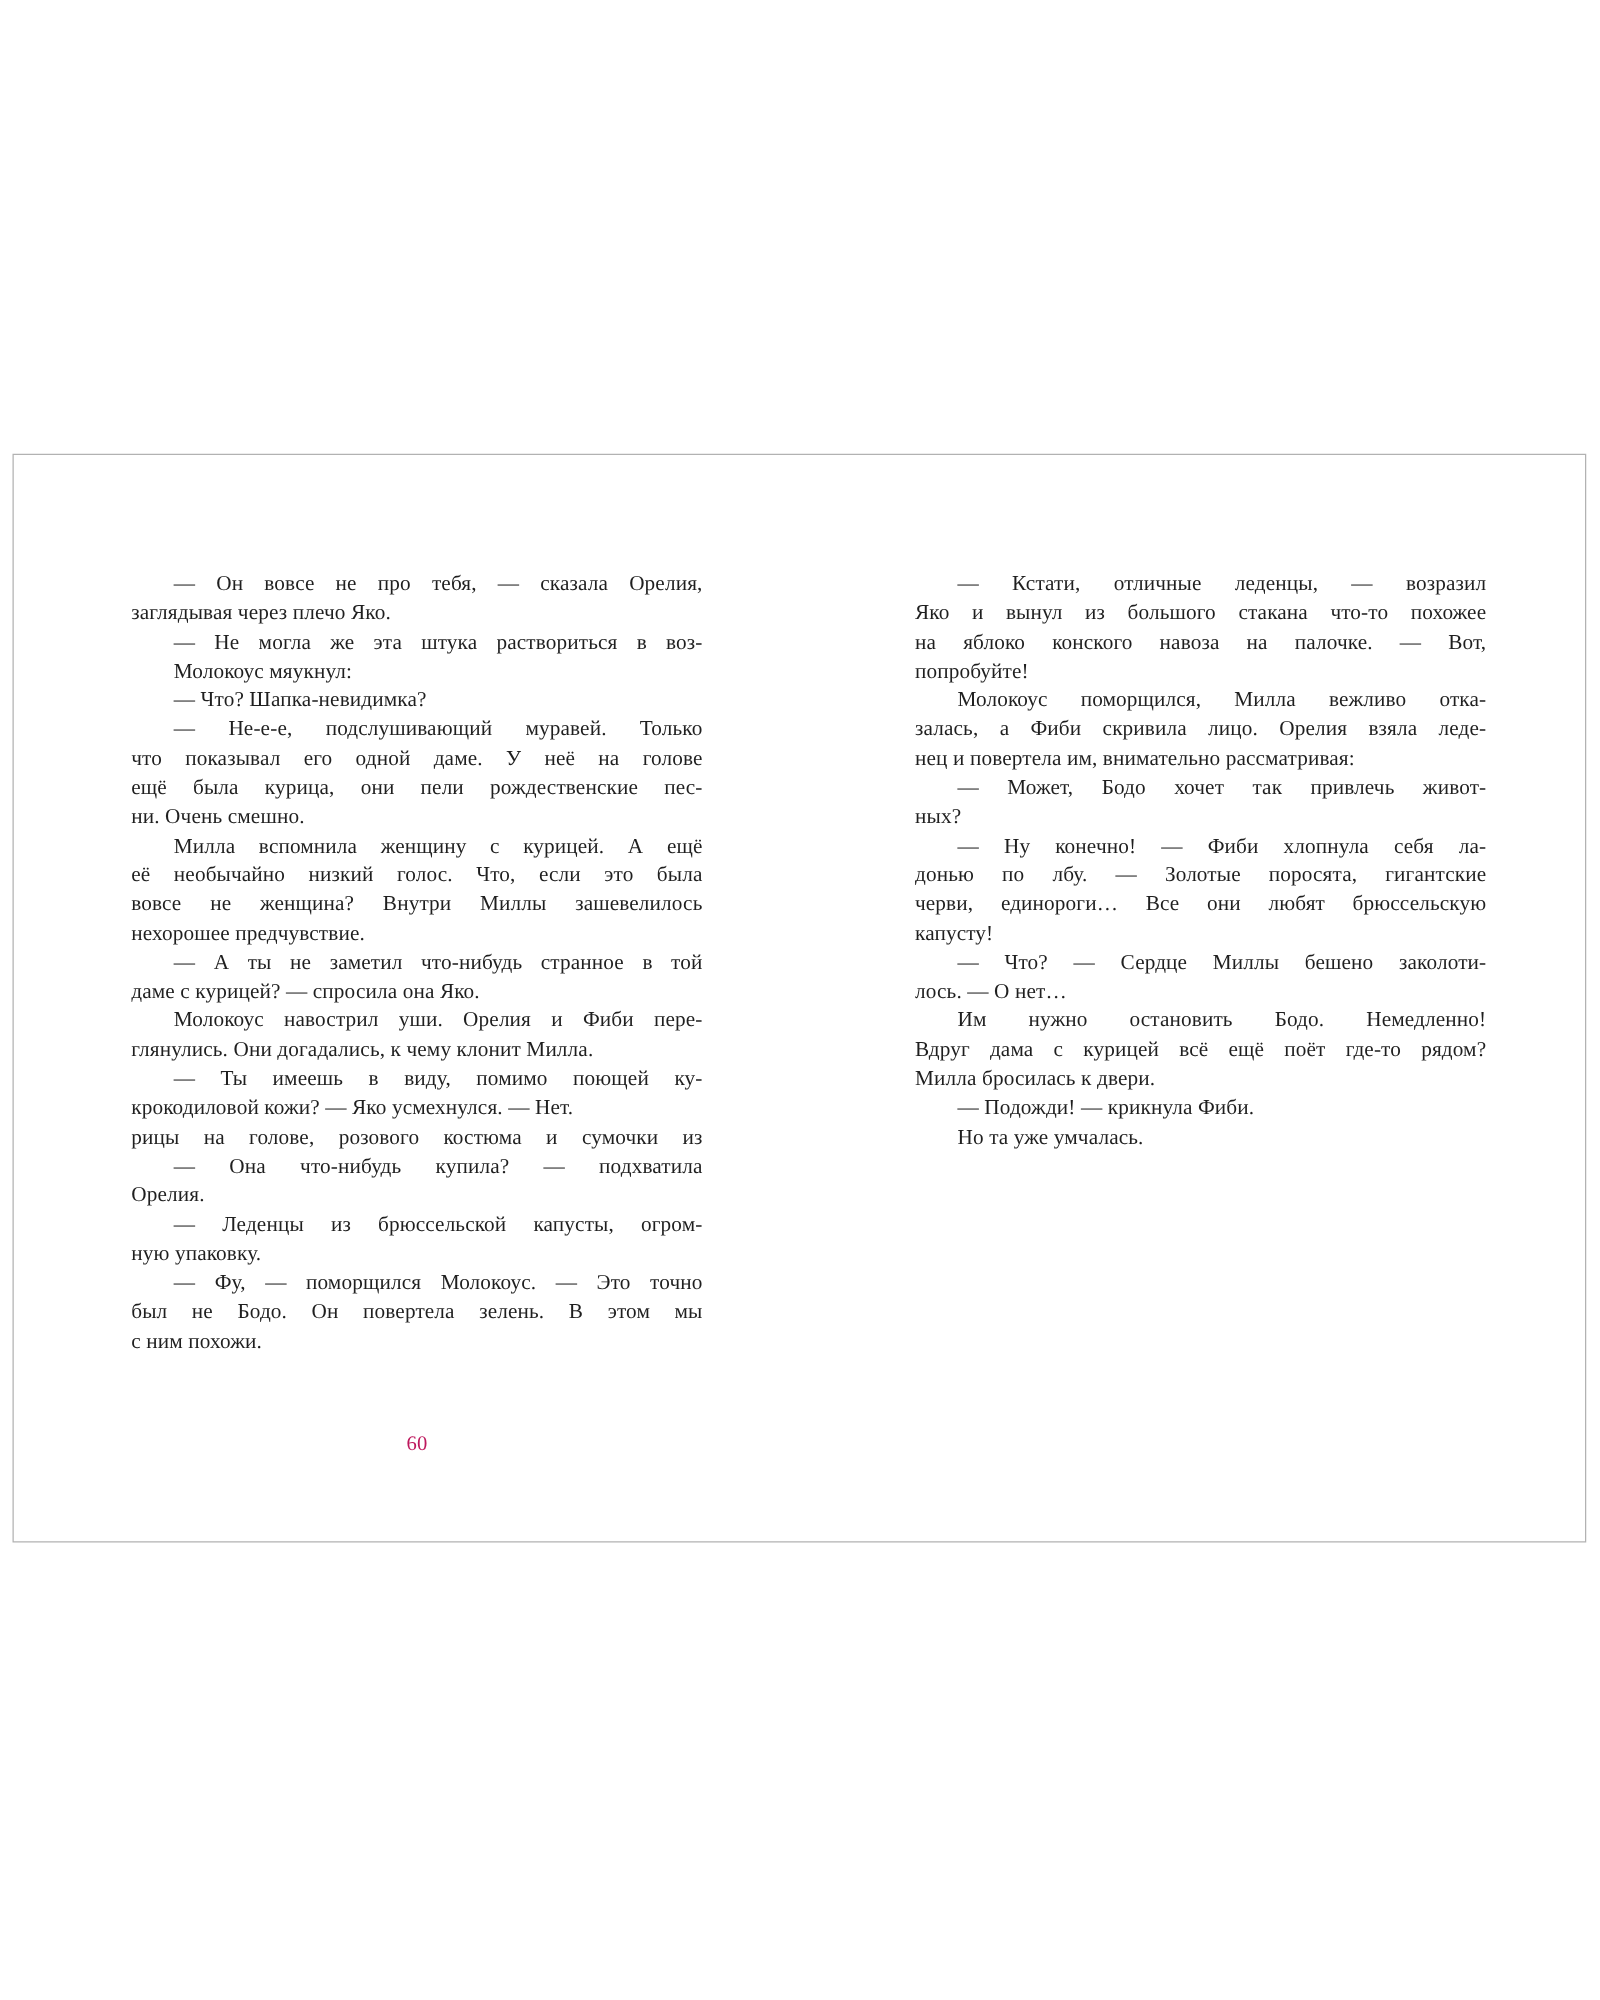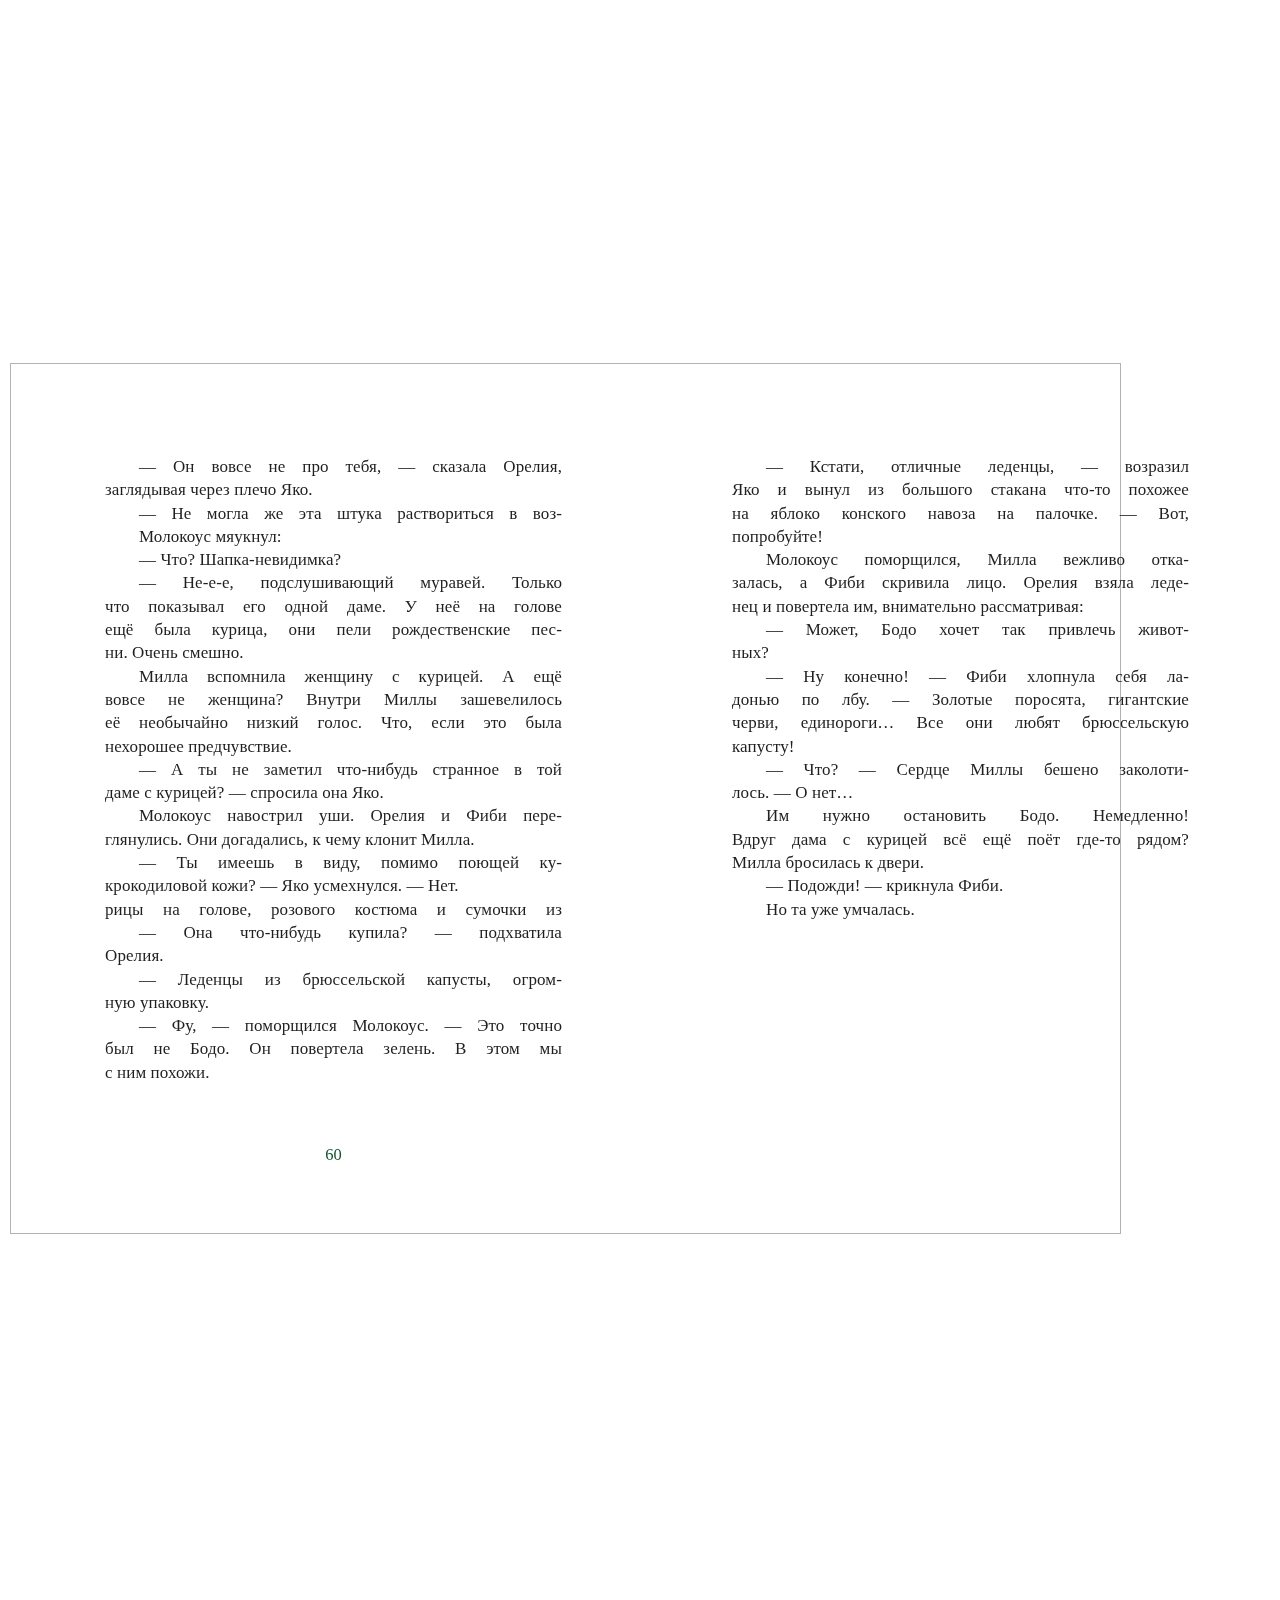--- a/index.html
+++ b/index.html
@@ -9,21 +9,21 @@
     width: 1280px;
     height: 1600px;
     background: #ffffff;
     font-family: "Liberation Serif", "DejaVu Serif", serif;
     overflow: hidden;
   }
   .page {
     position: absolute;
     left: 10px;
     top: 363px;
-    width: 1111px;
+    width: 1259px;
     height: 871px;
     background: #ffffff;
     border: 1px solid #b2b2b2;
   }
   .col {
     position: absolute;
     top: 91px;
     width: 457px;
     font-size: 17px;
     line-height: 23.3px;
@@ -43,41 +43,41 @@
     text-align-last: justify;
   }
   .line.i { text-indent: 34px; }
   .pageno {
     position: absolute;
     top: 781px;
     left: 94px;
     width: 457px;
     text-align: center;
     font-size: 16.5px;
-    color: #14532d;
+    color: #be185d;
   }
 </style>
 </head>
 <body>
 
 <div class="canvas">
   <div class="page">
     <div class="col col-left" id="col-left">
         <div class="line j i">— Он вовсе не про тебя, — сказала Орелия,</div>
         <div class="line">заглядывая через плечо Яко.</div>
         <div class="line j i">— Не могла же эта штука раствориться в воз-</div>
         <div class="line i">Молокоус мяукнул:</div>
         <div class="line i">— Что? Шапка-невидимка?</div>
         <div class="line j i">— Не-е-е, подслушивающий муравей. Только</div>
         <div class="line j">что показывал его одной даме. У неё на голове</div>
         <div class="line j">ещё была курица, они пели рождественские пес-</div>
         <div class="line">ни. Очень смешно.</div>
         <div class="line j i">Милла вспомнила женщину с курицей. А ещё</div>
+        <div class="line j">её необычайно низкий голос. Что, если это была</div>
         <div class="line j">вовсе не женщина? Внутри Миллы зашевелилось</div>
-        <div class="line j">её необычайно низкий голос. Что, если это была</div>
         <div class="line">нехорошее предчувствие.</div>
         <div class="line j i">— А ты не заметил что-нибудь странное в той</div>
         <div class="line">даме с курицей? — спросила она Яко.</div>
         <div class="line j i">Молокоус навострил уши. Орелия и Фиби пере-</div>
         <div class="line">глянулись. Они догадались, к чему клонит Милла.</div>
         <div class="line j i">— Ты имеешь в виду, помимо поющей ку-</div>
         <div class="line">крокодиловой кожи? — Яко усмехнулся. — Нет.</div>
         <div class="line j">рицы на голове, розового костюма и сумочки из</div>
         <div class="line j i">— Она что-нибудь купила? — подхватила</div>
         <div class="line">Орелия.</div>

